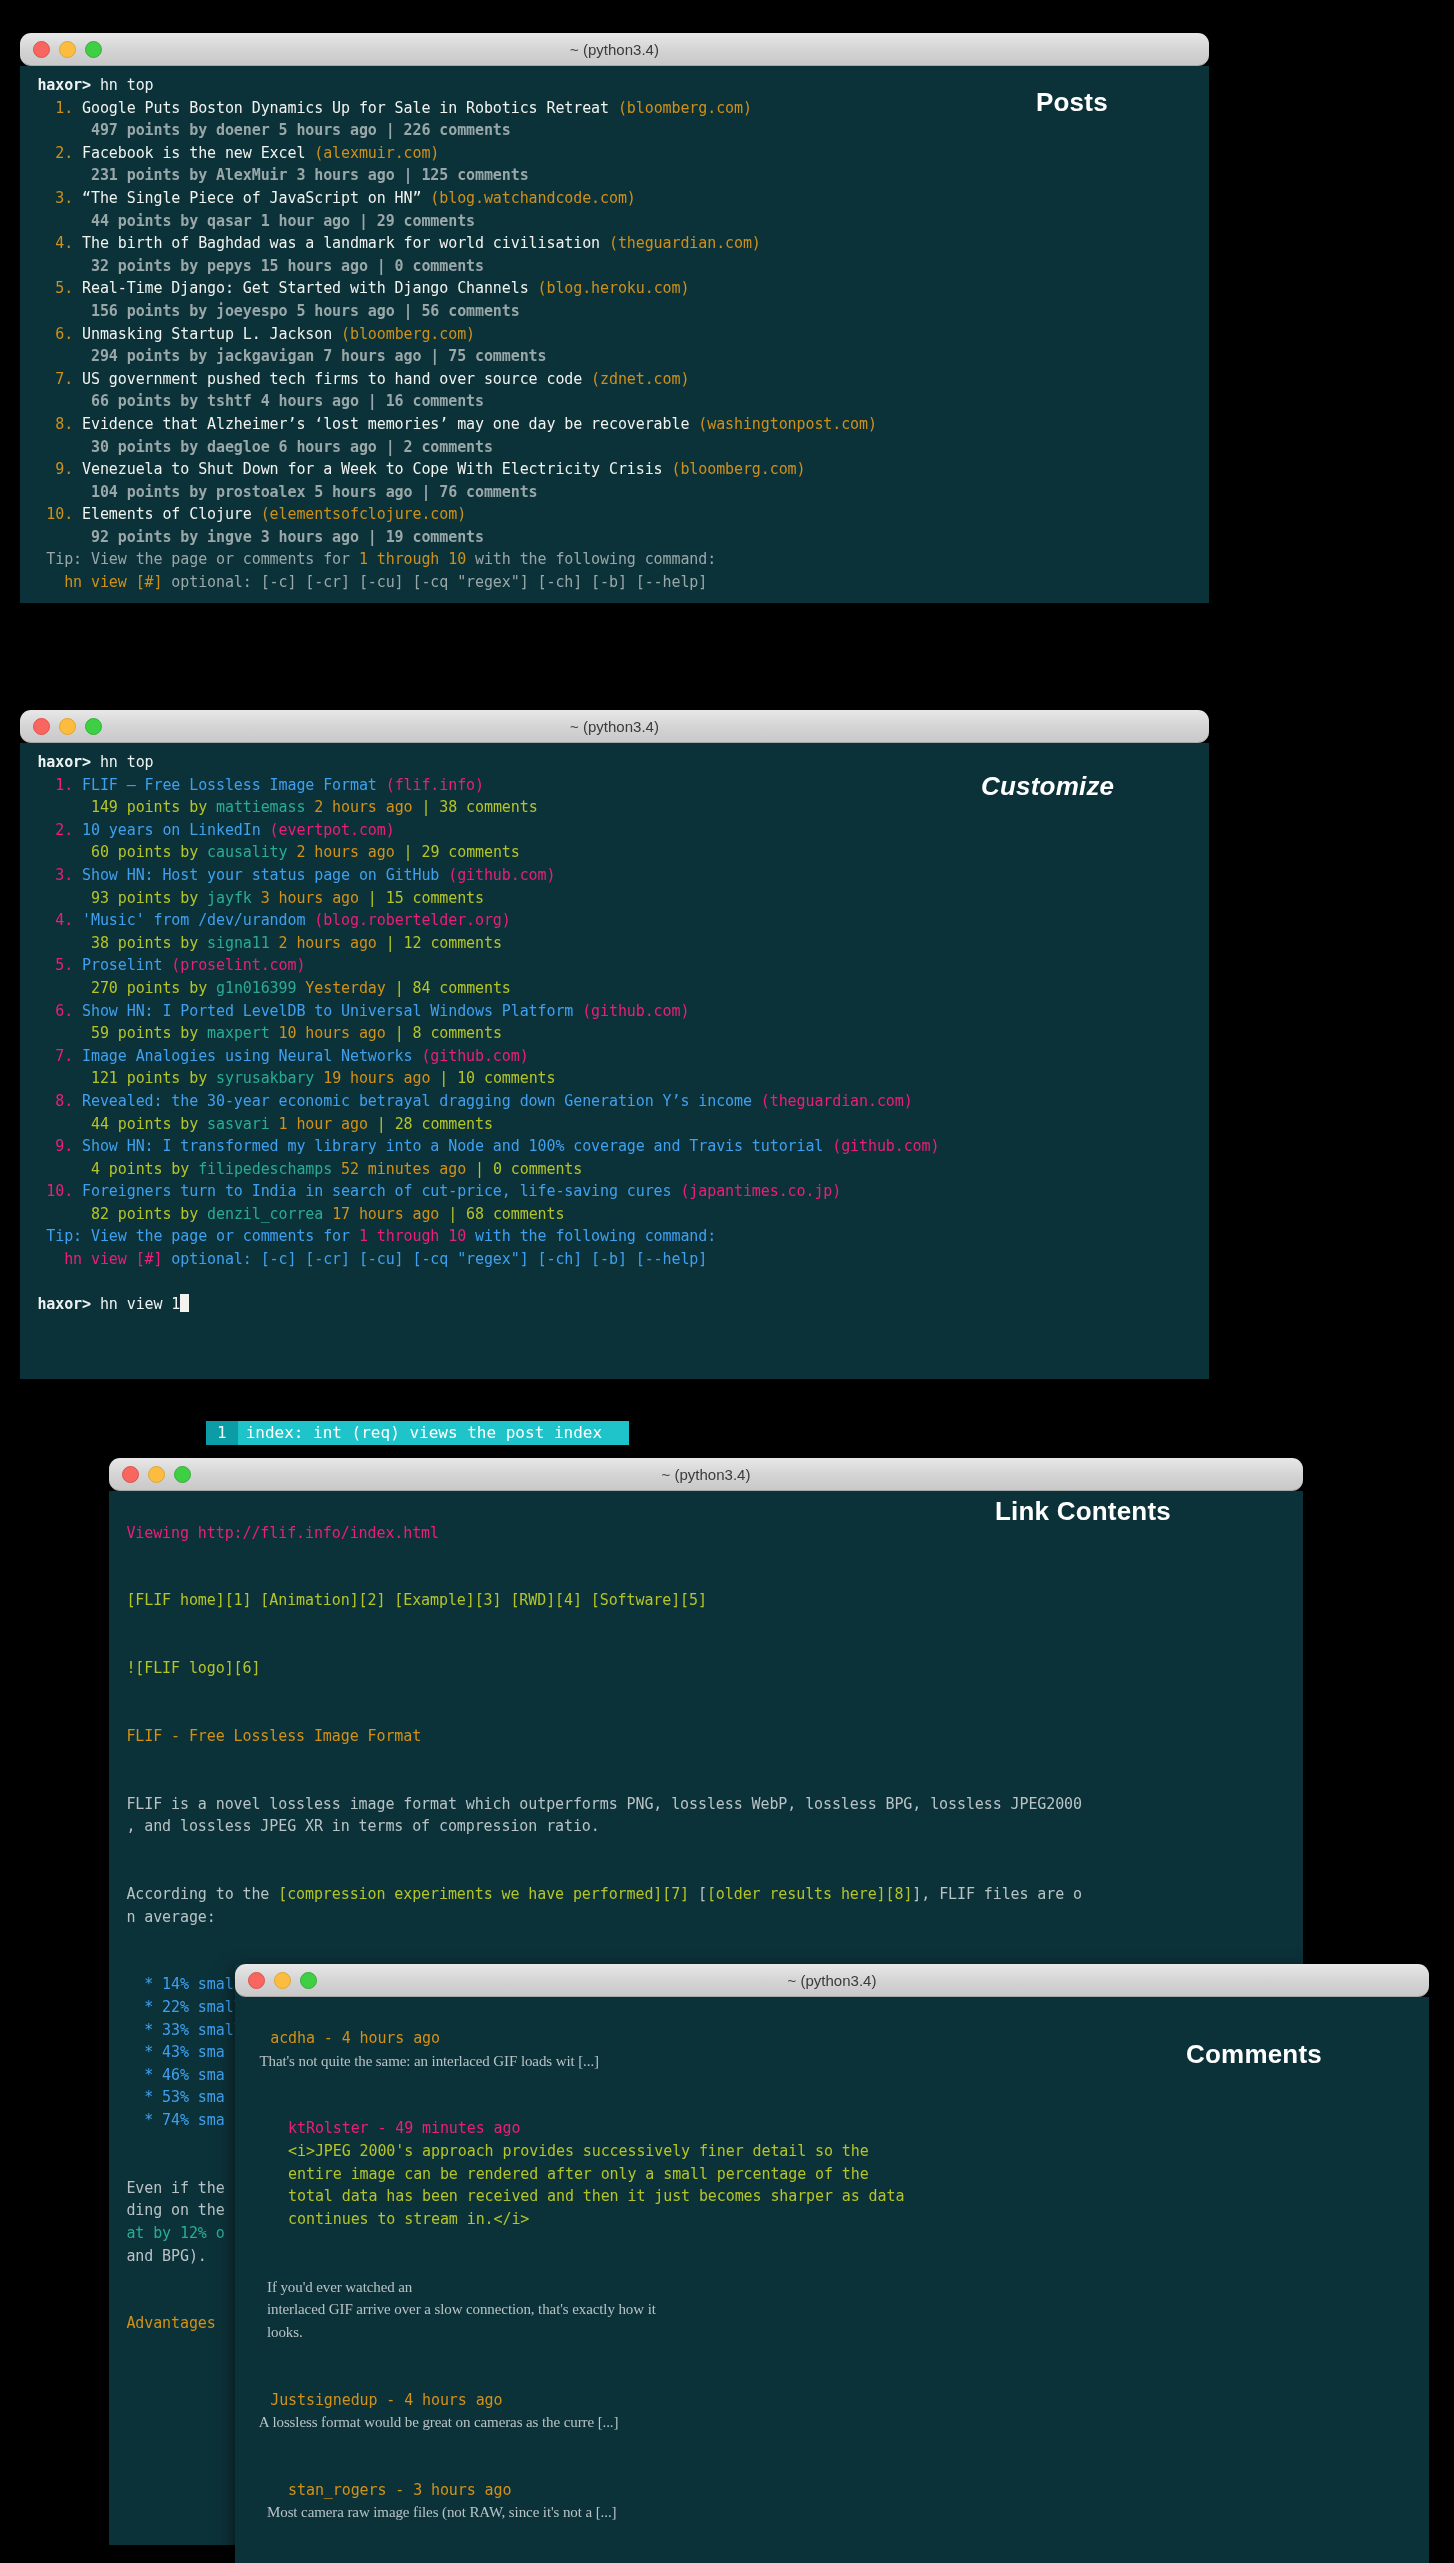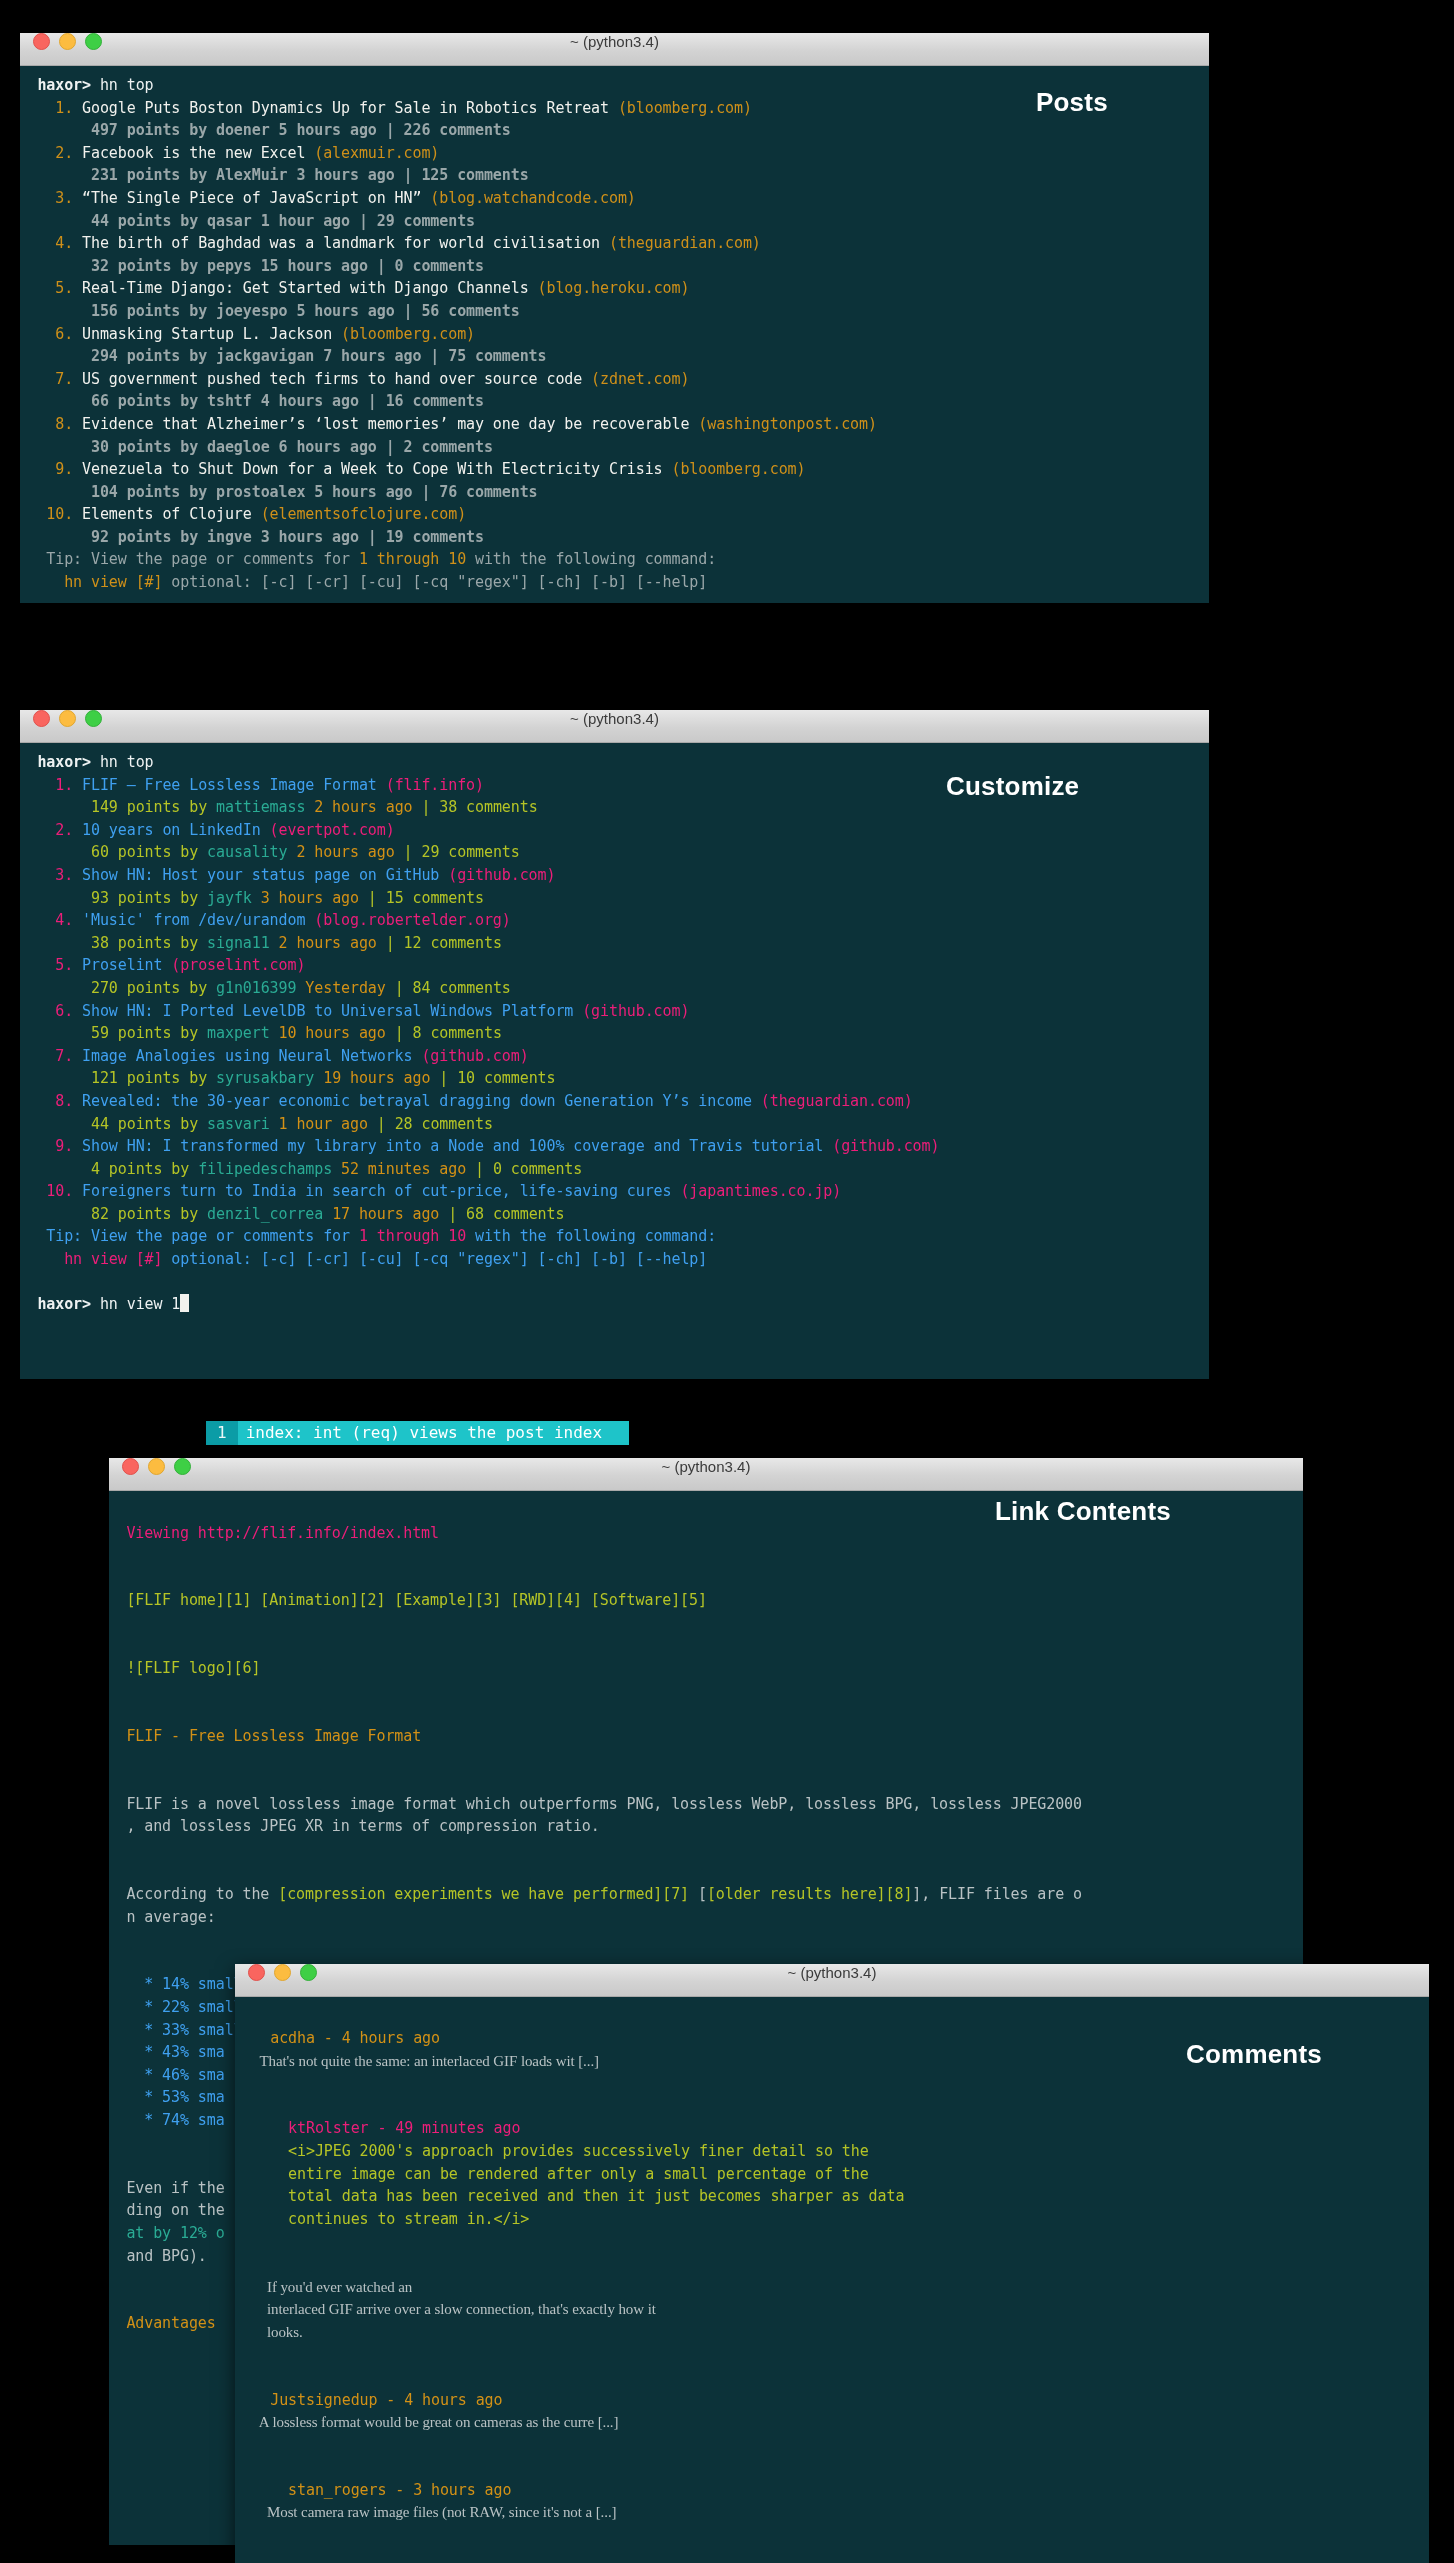--- a/index.html
+++ b/index.html
@@ -16,22 +16,23 @@
   .window {
     position: absolute;
     box-shadow: 0 4.7px 17.4px rgba(0,0,0,0.65);
     overflow: hidden;
   }
   .titlebar {
     height: 32px;
     background: linear-gradient(to bottom, #e8e8e8 0%, #d3d3d3 55%, #c9c9c9 100%);
     border-bottom: 0.8px solid #a9a9a9;
     display: flex;
-    align-items: flex-start;
+    align-items: center;
     position: relative;
+    border-radius: 11px;
   }
   .lights { display: flex; gap: 8.7px; margin-left: 13.4px; }
   .light { width: 15px; height: 15px; border-radius: 50%; }
   .light.red { background: #f9655f; border: 0.8px solid #e0514c; }
   .light.yellow { background: #fcbc40; border: 0.8px solid #e0a630; }
   .light.green { background: #3ecf45; border: 0.8px solid #33b03a; }
   .title-text {
     position: absolute;
     left: 0; right: 0;
     text-align: center;
@@ -141,21 +142,21 @@
   <div class="titlebar">
     <div class="lights">
       <span class="light red"></span>
       <span class="light yellow"></span>
       <span class="light green"></span>
     </div>
     <div class="title-text">~ (python3.4)</div>
   </div>
   <div class="term" id="custom-term" style="padding-bottom:63px;"><div class="ln"><span class="w2-prompt">haxor&gt;</span><span class="w1-cmd"> hn top</span></div><div class="ln"><span class="w2-num">  1. </span><span class="w2-title">FLIF – Free Lossless Image Format </span><span class="w2-url">(flif.info)</span></div><div class="ln"><span class="w2-pts">      149 </span><span class="w2-word">points by </span><span class="w2-user">mattiemass</span><span class="w2-time"> 2 hours ago </span><span class="w2-bar">| </span><span class="w2-pts">38</span><span class="w2-word"> comments</span></div><div class="ln"><span class="w2-num">  2. </span><span class="w2-title">10 years on LinkedIn </span><span class="w2-url">(evertpot.com)</span></div><div class="ln"><span class="w2-pts">      60 </span><span class="w2-word">points by </span><span class="w2-user">causality</span><span class="w2-time"> 2 hours ago </span><span class="w2-bar">| </span><span class="w2-pts">29</span><span class="w2-word"> comments</span></div><div class="ln"><span class="w2-num">  3. </span><span class="w2-title">Show HN: Host your status page on GitHub </span><span class="w2-url">(github.com)</span></div><div class="ln"><span class="w2-pts">      93 </span><span class="w2-word">points by </span><span class="w2-user">jayfk</span><span class="w2-time"> 3 hours ago </span><span class="w2-bar">| </span><span class="w2-pts">15</span><span class="w2-word"> comments</span></div><div class="ln"><span class="w2-num">  4. </span><span class="w2-title">'Music' from /dev/urandom </span><span class="w2-url">(blog.robertelder.org)</span></div><div class="ln"><span class="w2-pts">      38 </span><span class="w2-word">points by </span><span class="w2-user">signa11</span><span class="w2-time"> 2 hours ago </span><span class="w2-bar">| </span><span class="w2-pts">12</span><span class="w2-word"> comments</span></div><div class="ln"><span class="w2-num">  5. </span><span class="w2-title">Proselint </span><span class="w2-url">(proselint.com)</span></div><div class="ln"><span class="w2-pts">      270 </span><span class="w2-word">points by </span><span class="w2-user">g1n016399</span><span class="w2-time"> Yesterday </span><span class="w2-bar">| </span><span class="w2-pts">84</span><span class="w2-word"> comments</span></div><div class="ln"><span class="w2-num">  6. </span><span class="w2-title">Show HN: I Ported LevelDB to Universal Windows Platform </span><span class="w2-url">(github.com)</span></div><div class="ln"><span class="w2-pts">      59 </span><span class="w2-word">points by </span><span class="w2-user">maxpert</span><span class="w2-time"> 10 hours ago </span><span class="w2-bar">| </span><span class="w2-pts">8</span><span class="w2-word"> comments</span></div><div class="ln"><span class="w2-num">  7. </span><span class="w2-title">Image Analogies using Neural Networks </span><span class="w2-url">(github.com)</span></div><div class="ln"><span class="w2-pts">      121 </span><span class="w2-word">points by </span><span class="w2-user">syrusakbary</span><span class="w2-time"> 19 hours ago </span><span class="w2-bar">| </span><span class="w2-pts">10</span><span class="w2-word"> comments</span></div><div class="ln"><span class="w2-num">  8. </span><span class="w2-title">Revealed: the 30-year economic betrayal dragging down Generation Y’s income </span><span class="w2-url">(theguardian.com)</span></div><div class="ln"><span class="w2-pts">      44 </span><span class="w2-word">points by </span><span class="w2-user">sasvari</span><span class="w2-time"> 1 hour ago </span><span class="w2-bar">| </span><span class="w2-pts">28</span><span class="w2-word"> comments</span></div><div class="ln"><span class="w2-num">  9. </span><span class="w2-title">Show HN: I transformed my library into a Node and 100% coverage and Travis tutorial </span><span class="w2-url">(github.com)</span></div><div class="ln"><span class="w2-pts">      4 </span><span class="w2-word">points by </span><span class="w2-user">filipedeschamps</span><span class="w2-time"> 52 minutes ago </span><span class="w2-bar">| </span><span class="w2-pts">0</span><span class="w2-word"> comments</span></div><div class="ln"><span class="w2-num"> 10. </span><span class="w2-title">Foreigners turn to India in search of cut-price, life-saving cures </span><span class="w2-url">(japantimes.co.jp)</span></div><div class="ln"><span class="w2-pts">      82 </span><span class="w2-word">points by </span><span class="w2-user">denzil_correa</span><span class="w2-time"> 17 hours ago </span><span class="w2-bar">| </span><span class="w2-pts">68</span><span class="w2-word"> comments</span></div><div class="ln"><span class="w2-tipbl"> Tip: View the page or comments for </span><span class="w2-tiphi">1 through 10</span><span class="w2-tipbl"> with the following command:</span></div><div class="ln"><span class="w2-tiphi">   hn view [#]</span><span class="w2-tipbl"> optional: [-c] [-cr] [-cu] [-cq "regex"] [-ch] [-b] [--help]</span></div><div class="ln"> </div><div class="ln"><span class="w2-prompt">haxor&gt;</span><span class="w1-cmd"> hn view 1</span><span class="cursor"></span></div></div>
 </div>
-<div class="overlay-label" style="left:946px; top:771px;">Customize</div>
+<div class="overlay-label" style="left:981px; top:771px;font-style:italic;">Customize</div>
 <div class="completion" style="left:206px; top:1421px;">
   <span class="idx">1</span>
   <span class="desc">index: int (req) views the post index</span>
 </div>
 
 <div class="window" id="w-link" style="left:109px; top:1458px; width:1194px;">
   <div class="titlebar">
     <div class="lights">
       <span class="light red"></span>
       <span class="light yellow"></span>

